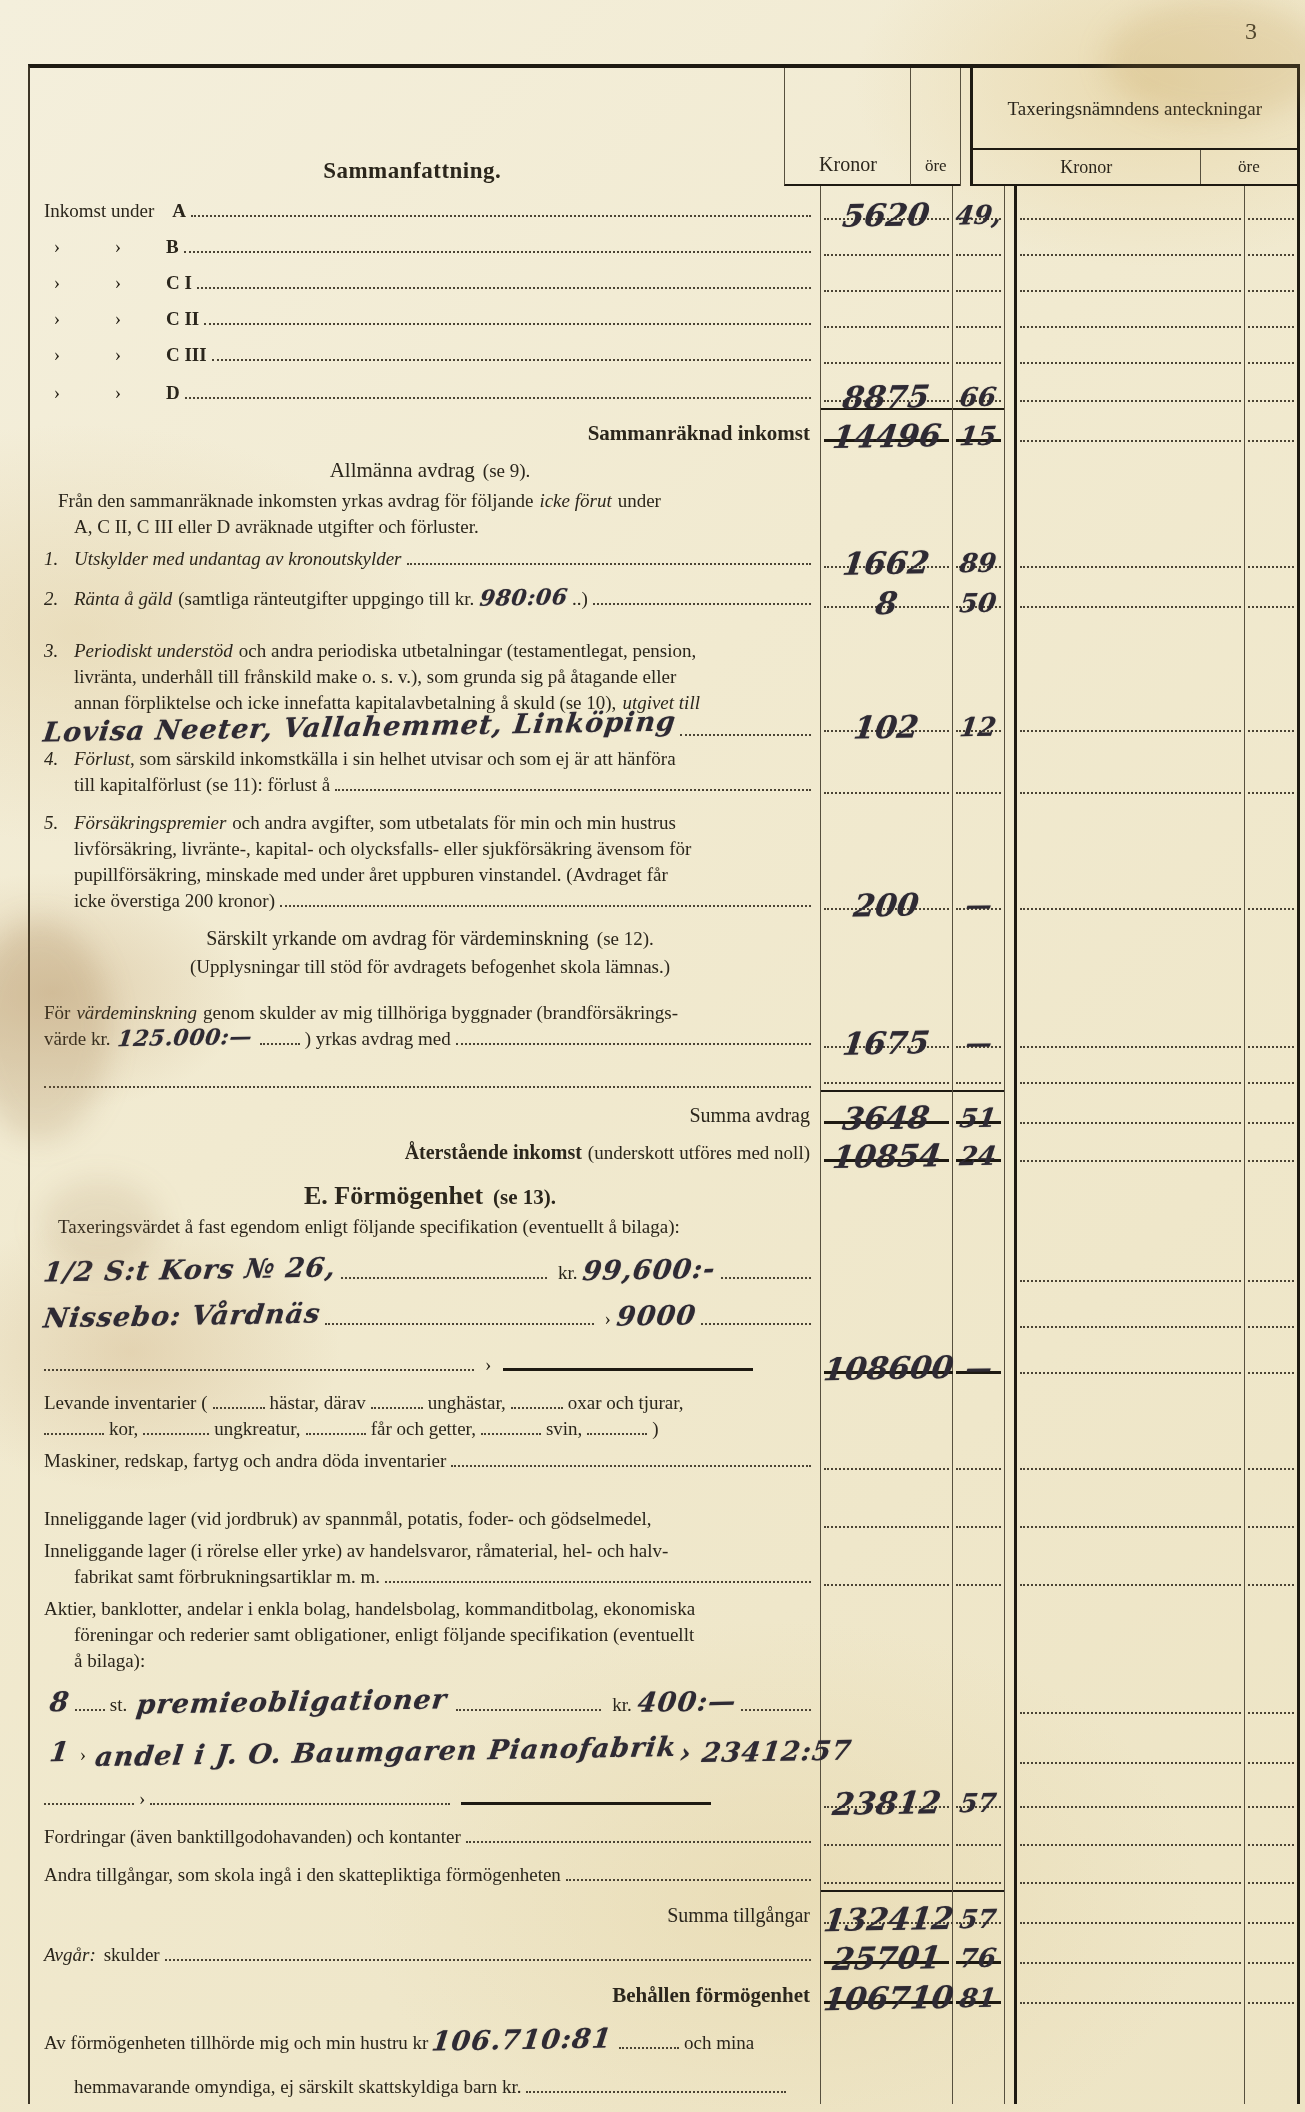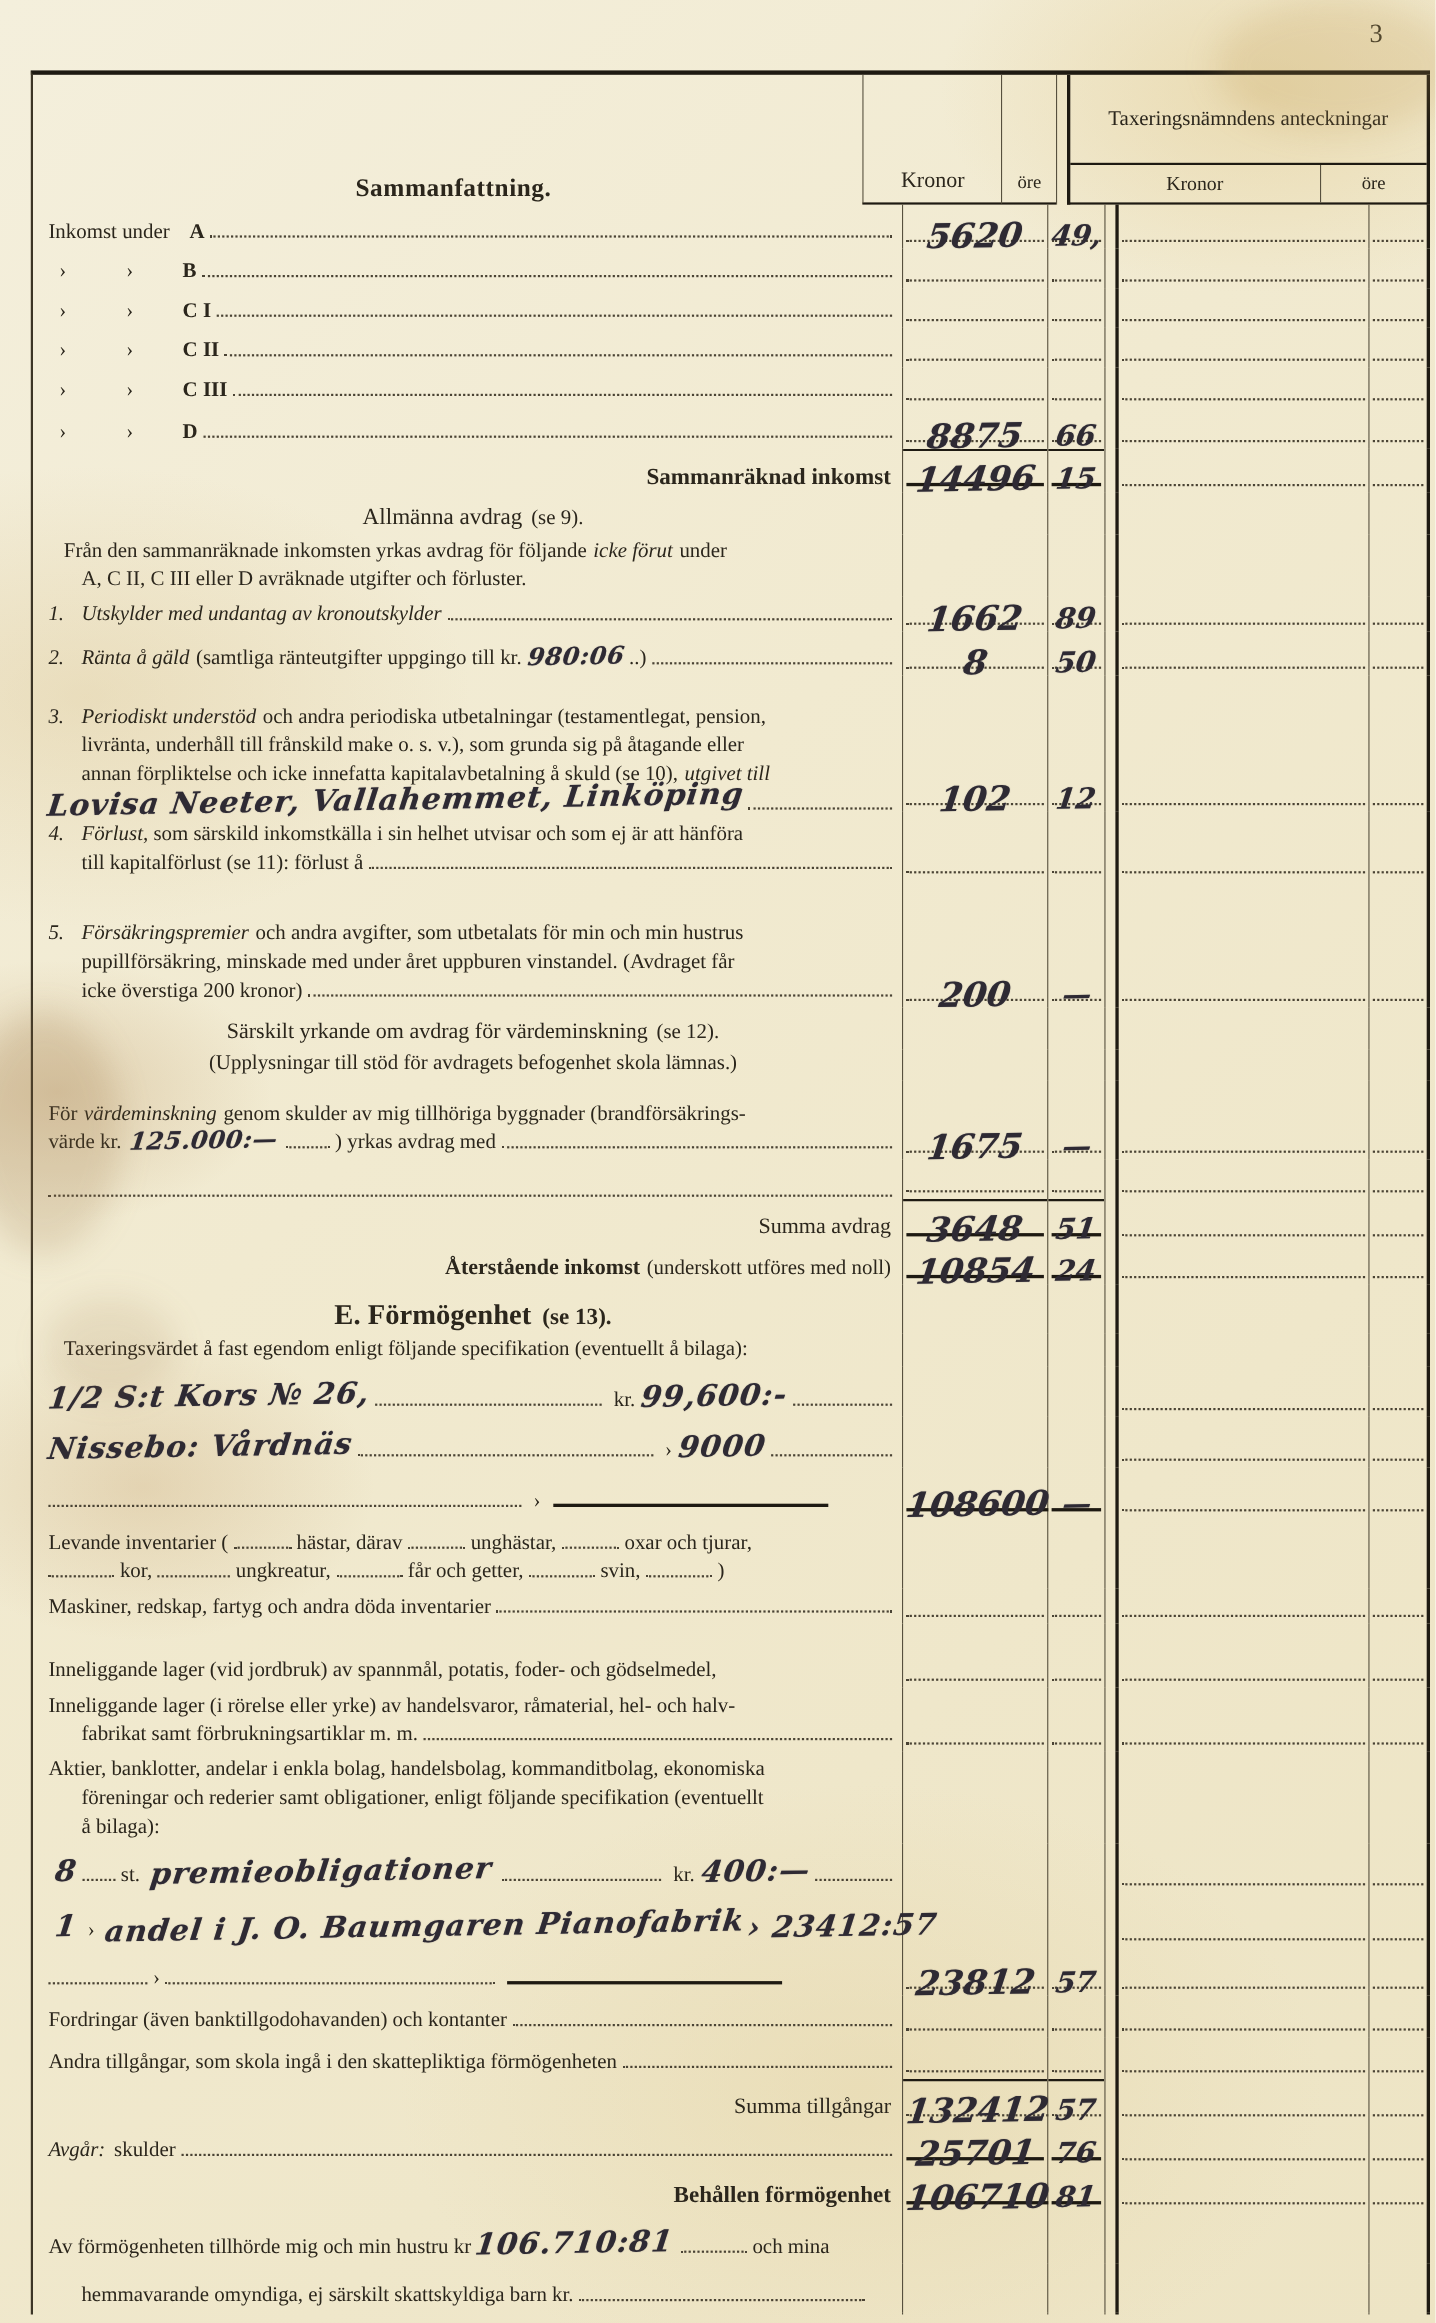--- a/index.html
+++ b/index.html
@@ -459,20 +459,23 @@
 
   <div class="row" style="min-height:116px">
     <div class="c c-label">
       <div class="tline">
           <span class="num-col">5.</span>
           <span class="ital">Försäkringspremier</span>
           <span style="width:6px"></span>
           <span>och andra avgifter, som utbetalats för min och min hustrus</span>
         </div>
       <div class="tline hang">
+          <span>livförsäkring, livränte-, kapital- och olycksfalls- eller sjukförsäkring ävensom för</span>
+        </div>
+      <div class="tline hang">
           <span>pupillförsäkring, minskade med under året uppburen vinstandel. (Avdraget får</span>
         </div>
       <div class="tline hang">
           <span>icke överstiga 200 kronor)</span>
           <span class="dots"></span>
         </div>
     </div>
     <div class="c c-kr">
         <div class="vl">
           <span class="hw num">200</span>

